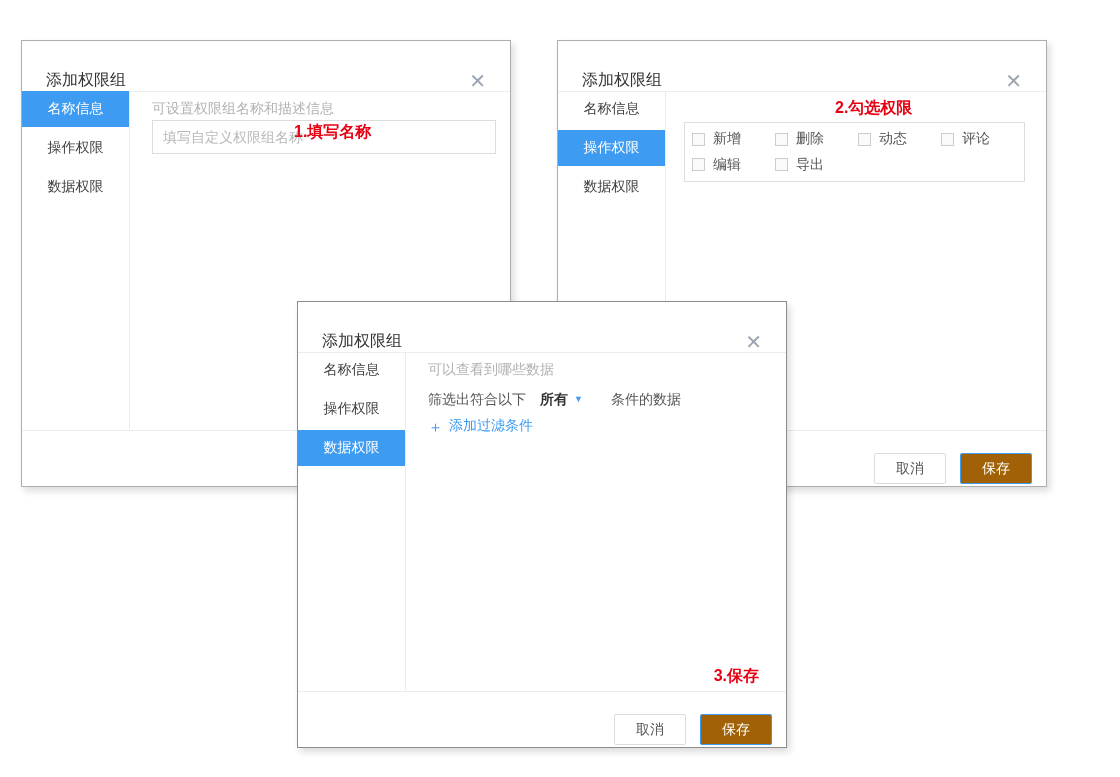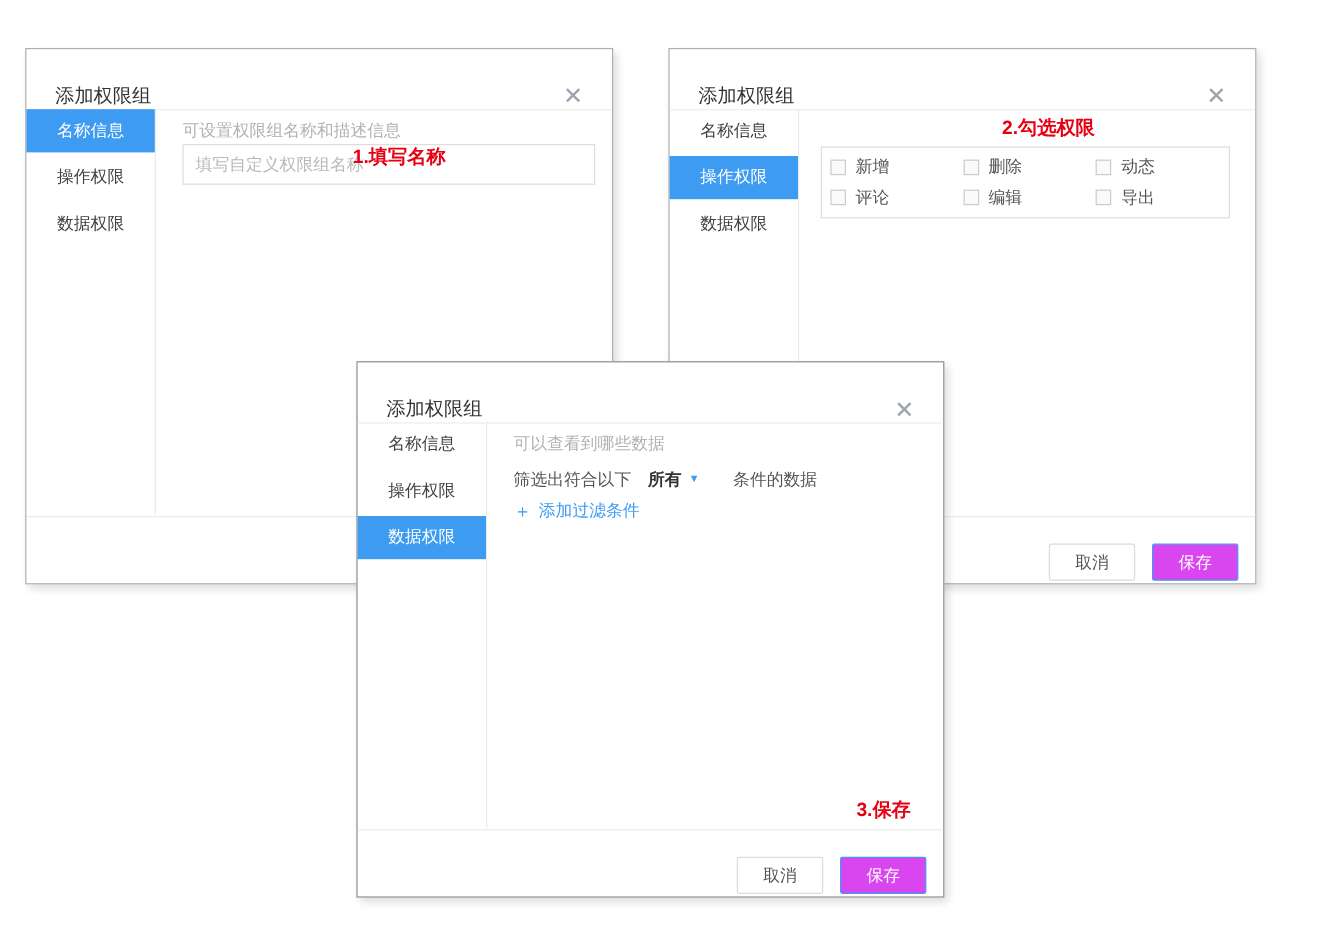--- a/index.html
+++ b/index.html
@@ -50,21 +50,21 @@
   .desc-input{
     display:block;width:100%;box-sizing:border-box;height:268px;
     margin-top:8px;border:1px solid #ddd;padding:8px 10px;font-size:14px;
     color:#333;outline:none;resize:none;font-family:inherit;background:#fff;
   }
 
   
   .checkbox-box{
     position:absolute;left:126px;top:81px;width:341px;height:60px;
     border:1px solid #ddd;box-sizing:border-box;
-    display:grid;grid-template-columns:repeat(3,1fr);
+    display:grid;grid-template-columns:repeat(4,1fr);
     align-content:space-evenly;padding-left:7px;
   }
   .cb-item{display:flex;align-items:center;cursor:pointer;}
   .cb{
     width:13px;height:13px;border:1px solid #ccc;background:#fafafa;
     display:inline-block;margin-right:8px;box-sizing:border-box;
   }
   .cb-label{font-size:14px;color:#555;}
 
   
@@ -87,21 +87,21 @@
     border-top:1px solid #ebebeb;display:flex;align-items:center;
     justify-content:flex-end;padding-right:14px;box-sizing:border-box;
   }
   .btn{
     width:72px;height:31px;font-size:14px;border-radius:2px;cursor:pointer;
     display:flex;align-items:center;justify-content:center;box-sizing:border-box;
     font-family:inherit;
     margin-top:20px;
   }
   .btn-cancel{background:#fff;border:1px solid #dcdcdc;color:#555;margin-right:14px;}
-  .btn-save{background:#d946ef;border:1px solid #3d9bf2;color:#fff;}
+  .btn-save{background:#a16207;border:1px solid #3d9bf2;color:#fff;}
 
   .annotation{
     position:absolute;color:#e60012;font-weight:bold;font-size:16px;
     line-height:20px;white-space:nowrap;
   }
   #annotation-1{left:272px;top:81px;}
   #annotation-2{left:277px;top:57px;}
   #annotation-3{right:27px;top:364px;}
 </style>
 </head>

